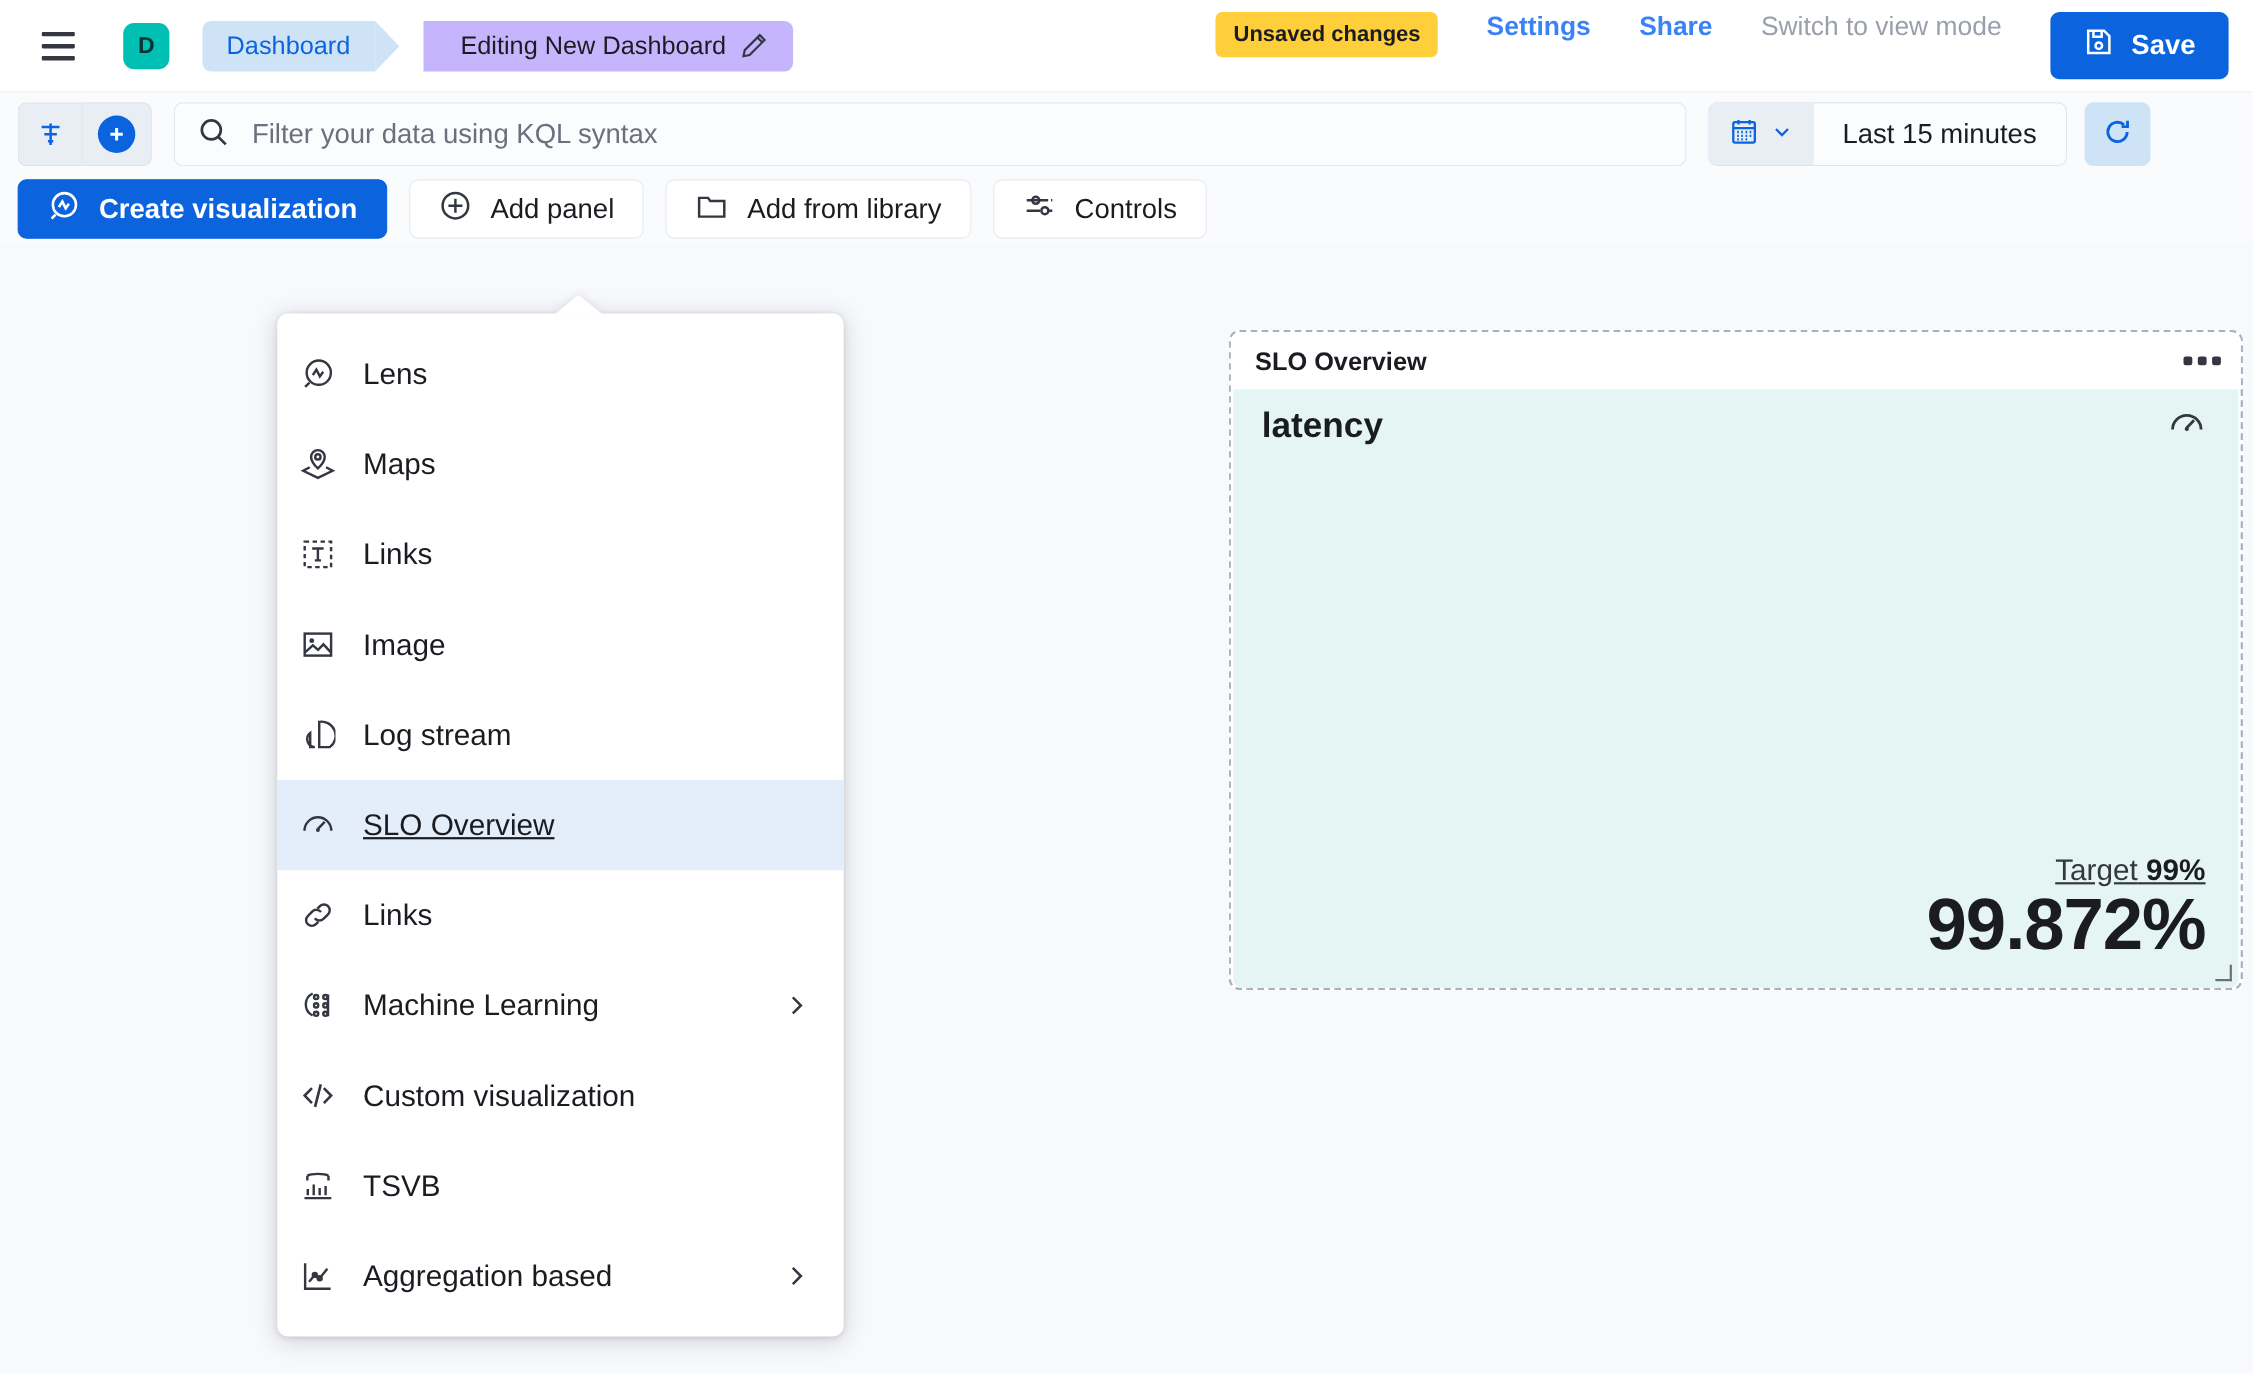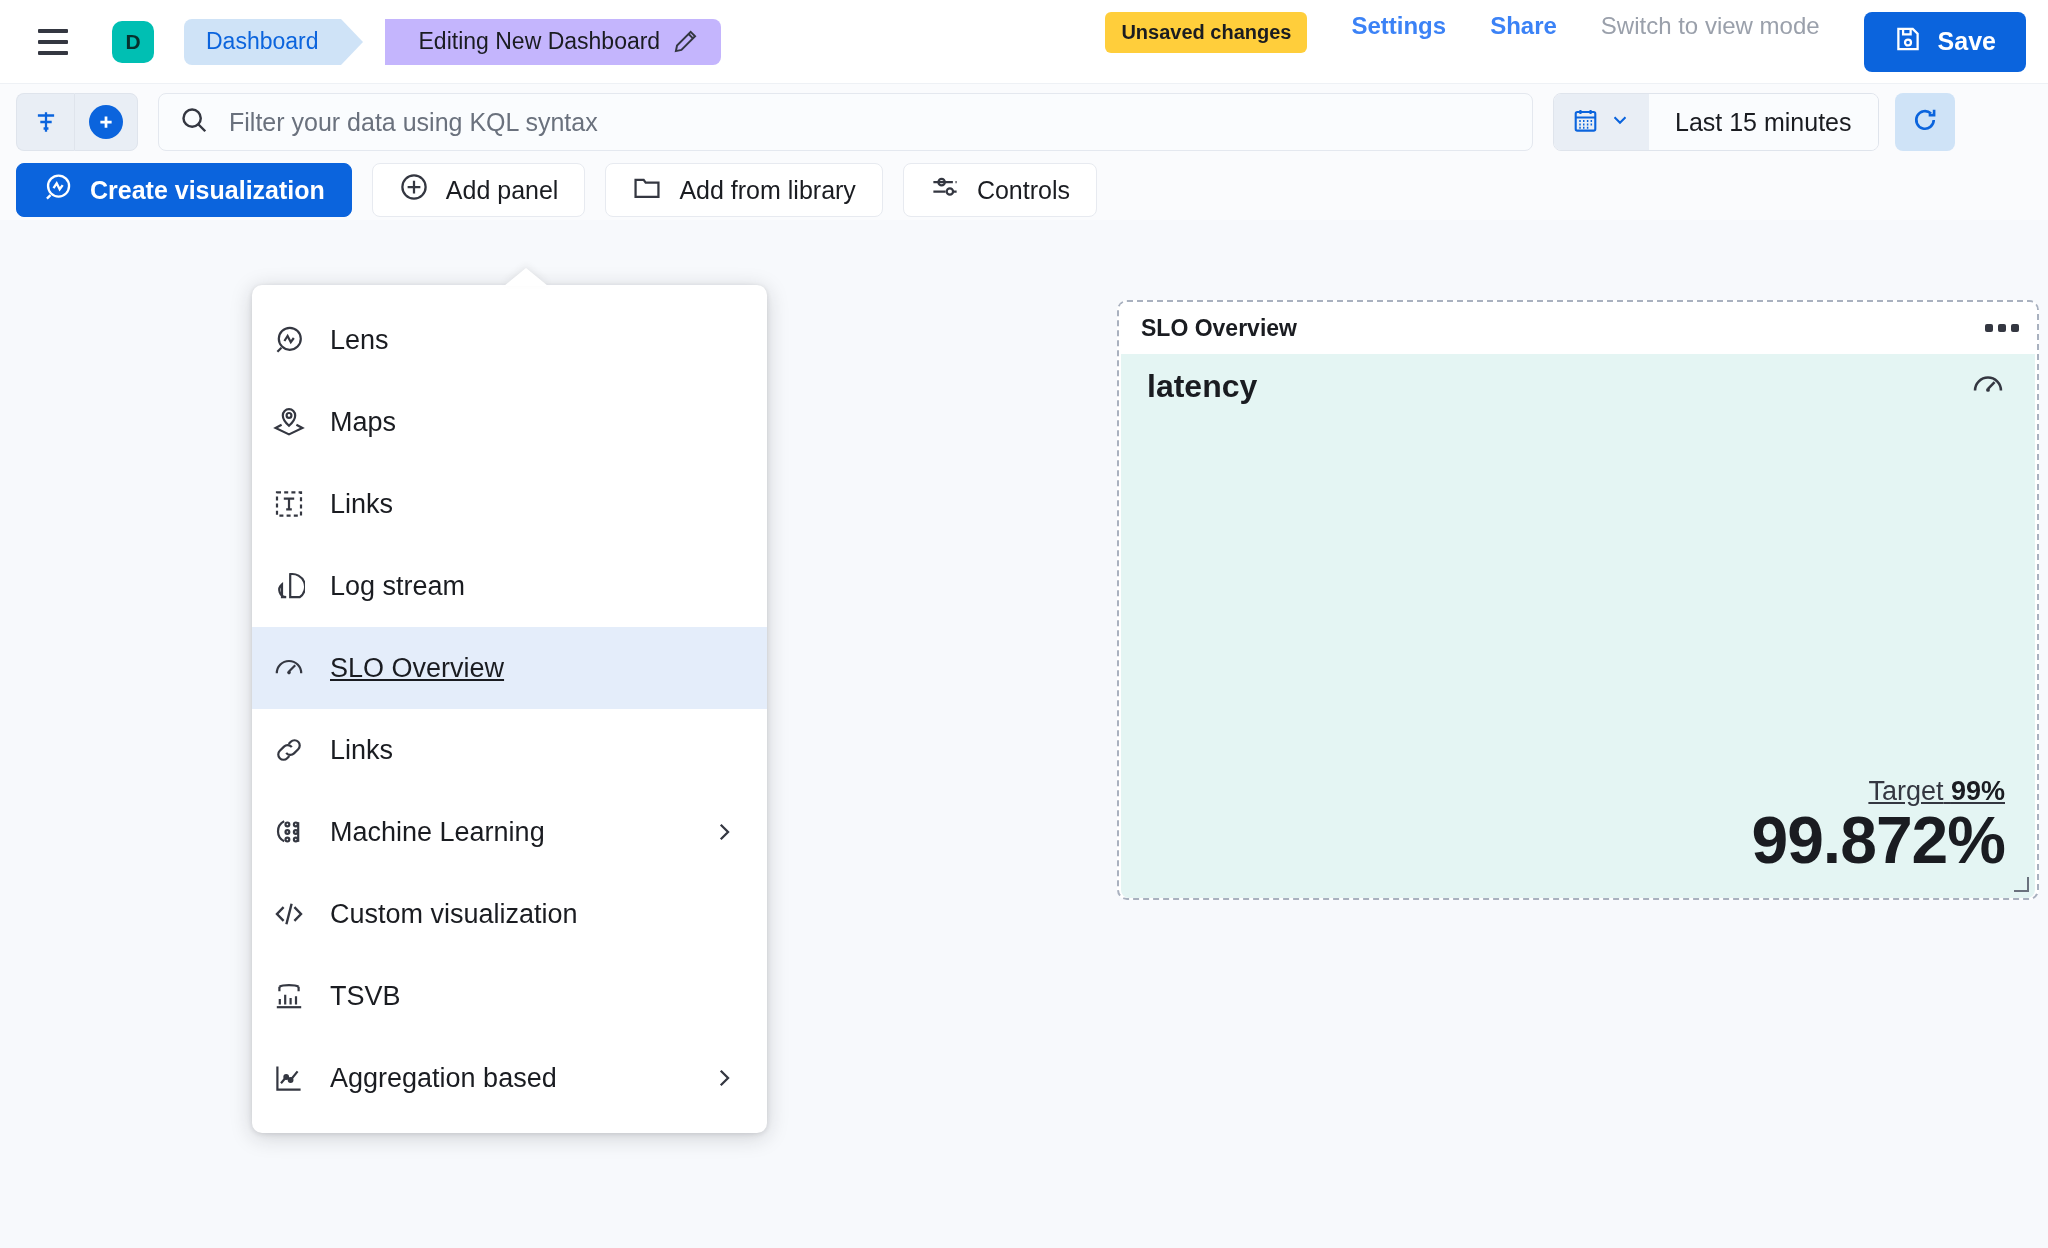--- a/index.html
+++ b/index.html
@@ -411,20 +411,30 @@
             <svg width="32" height="32" viewBox="0 0 16 16" fill="none" stroke="#343741" stroke-width="1.1">
               <rect x="2" y="2.2" width="12" height="11.6" stroke-dasharray="2 1.6"></rect>
               <path d="M5.4 5.3h5.2M8 5.3v5.4M6.6 10.7h2.8"></path>
             </svg>
           </span>
           <span class="mi-label">Links</span>
         </div>
         <div class="menu-item">
           <span class="mi-icon">
             <svg width="32" height="32" viewBox="0 0 16 16" fill="none" stroke="#343741" stroke-width="1.1">
+              <rect x="2" y="3" width="12" height="10"></rect>
+              <circle cx="5.2" cy="6.2" r="1.1" fill="#343741" stroke="none"></circle>
+              <path d="M2.3 11.4l3.4-3.1 2.4 2.1 2.4-2.5 3.3 3.5"></path>
+            </svg>
+          </span>
+          <span class="mi-label">Image</span>
+        </div>
+        <div class="menu-item">
+          <span class="mi-icon">
+            <svg width="32" height="32" viewBox="0 0 16 16" fill="none" stroke="#343741" stroke-width="1.1">
               <path d="M8.6 2.1A6.4 6.4 0 0113.4 13.6H8.6z"></path>
               <path d="M4.5 7.2A3.6 3.6 0 006.6 13.6H4.5z"></path>
             </svg>
           </span>
           <span class="mi-label">Log stream</span>
         </div>
         <div class="menu-item selected">
           <span class="mi-icon">
             <svg width="32" height="32" viewBox="0 0 16 16" fill="none" stroke="#343741" stroke-width="1.1">
               <path d="M1.9 10.6a6.1 6.1 0 1112.2 0"></path>

